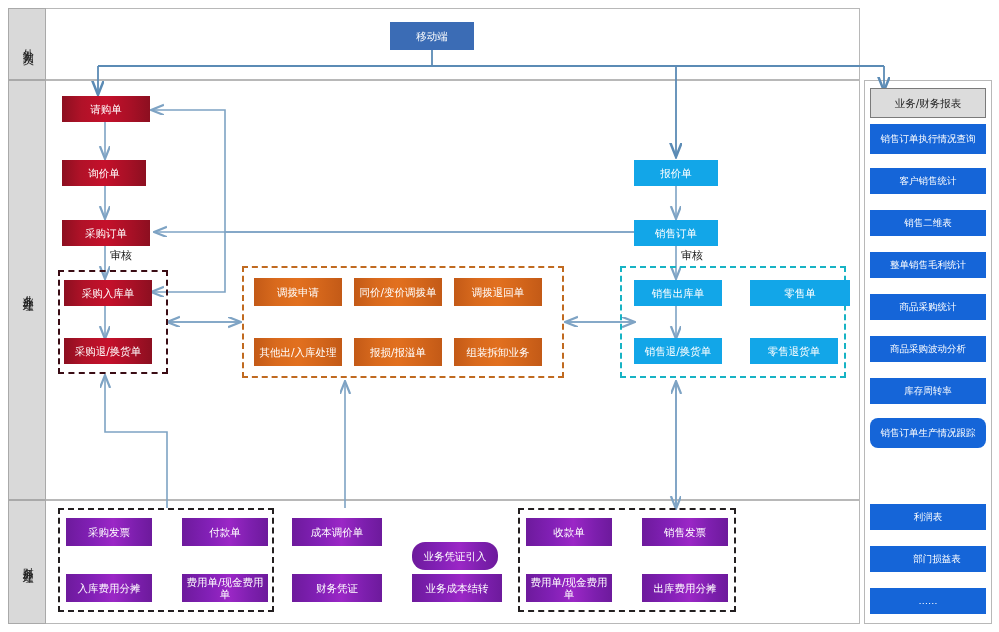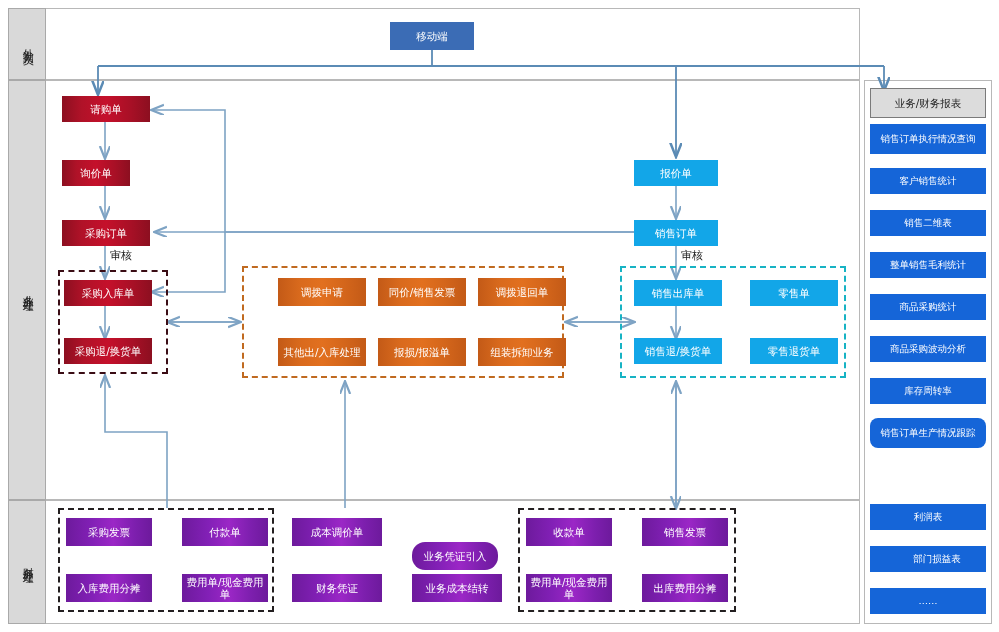--- a/index.html
+++ b/index.html
@@ -13,21 +13,21 @@
   .lane-label{position:absolute;box-sizing:border-box;border:1px solid #a9a9a9;
      background:#d9d9d9;display:flex;align-items:center;justify-content:center;}
   .lane-label span{writing-mode:vertical-rl;text-orientation:upright;
      font-size:11px;color:#222;letter-spacing:2px;line-height:1.15;}
 
   
   .node{position:absolute;box-sizing:border-box;display:flex;align-items:center;
      justify-content:center;text-align:center;color:#ffffff;font-size:10.5px;
      line-height:1.15;padding:1px 2px;}
   .node.red{background:linear-gradient(90deg,#8c0f20 0%,#b01228 22%,#c5102b 50%,#a81026 78%,#8c0f20 100%);}
-  .node.orange{background:linear-gradient(90deg,#c35a17 0%,#d96a1d 25%,#e2701f 50%,#d4661b 75%,#c35a17 100%);margin-left:24px;}
+  .node.orange{background:linear-gradient(90deg,#c35a17 0%,#d96a1d 25%,#e2701f 50%,#d4661b 75%,#c35a17 100%);}
   .node.cyan{background:#12a6e8;}
   .node.purple{background:linear-gradient(90deg,#6d1a9c 0%,#8220b6 30%,#9b27c6 55%,#7d1fae 80%,#6d1a9c 100%);}
   .node.blue{background:#3b6cb5;}
   .node.report{background:#1565d8;font-size:9.5px;}
   .node.reports-header{background:#dcdcdc;color:#222;border:1px solid #7a7a7a;font-size:10.5px;}
 
   
   .group{position:absolute;box-sizing:border-box;background:transparent;}
   .group.g-red{border:2px dashed #3a0c14;}
   .group.g-orange{border:2px dashed #c06a20;}
@@ -102,45 +102,45 @@
 
     <path class="ln" d="M345,508 L345,382" marker-end="url(#ar)"></path>
 
     <path class="ln" d="M676,508 L676,382" marker-end="url(#ar)"></path>
     <path class="ln" d="M676,382 L676,508" marker-end="url(#ar)"></path>
   </svg>
 
   <div class="node blue" style="left:390px;top:22px;width:84px;height:28px;">移动端</div>
 
   <div class="node red" style="left:62px;top:96px;width:88px;height:26px;">请购单</div>
-  <div class="node red" style="left:62px;top:160px;width:68px;height:26px;">询价单</div>
+  <div class="node red" style="left:62px;top:160px;width:84px;height:26px;">询价单</div>
   <div class="node red" style="left:62px;top:220px;width:88px;height:26px;">采购订单</div>
 
   <div class="caption" style="left:110px;top:248px;">审核</div>
 
   <div class="group g-red" style="left:58px;top:270px;width:110px;height:104px;"></div>
   <div class="node red" style="left:64px;top:280px;width:88px;height:26px;">采购入库单</div>
   <div class="node red" style="left:64px;top:338px;width:88px;height:26px;">采购退/换货单</div>
 
   <div class="group g-orange" style="left:242px;top:266px;width:322px;height:112px;"></div>
   <div class="node orange" style="left:254px;top:278px;width:88px;height:28px;">调拨申请</div>
-  <div class="node orange" style="left:354px;top:278px;width:88px;height:28px;">同价/销售发票</div>
+  <div class="node orange" style="left:354px;top:278px;width:88px;height:28px;">同价/变价调拨单</div>
   <div class="node orange" style="left:454px;top:278px;width:88px;height:28px;">调拨退回单</div>
   <div class="node orange" style="left:254px;top:338px;width:88px;height:28px;">其他出/入库处理</div>
   <div class="node orange" style="left:354px;top:338px;width:88px;height:28px;">报损/报溢单</div>
   <div class="node orange" style="left:454px;top:338px;width:88px;height:28px;">组装拆卸业务</div>
 
   <div class="node cyan" style="left:634px;top:160px;width:84px;height:26px;">报价单</div>
   <div class="node cyan" style="left:634px;top:220px;width:84px;height:26px;">销售订单</div>
 
   <div class="caption" style="left:681px;top:248px;">审核</div>
 
   <div class="group g-cyan" style="left:620px;top:266px;width:226px;height:112px;"></div>
   <div class="node cyan" style="left:634px;top:280px;width:88px;height:26px;">销售出库单</div>
-  <div class="node cyan" style="left:750px;top:280px;width:88px;height:26px;">零售单</div>
+  <div class="node cyan" style="left:750px;top:280px;width:100px;height:26px;">零售单</div>
   <div class="node cyan" style="left:634px;top:338px;width:88px;height:26px;">销售退/换货单</div>
   <div class="node cyan" style="left:750px;top:338px;width:88px;height:26px;">零售退货单</div>
 
   <div class="group g-purple" style="left:58px;top:508px;width:216px;height:104px;"></div>
   <div class="node purple" style="left:66px;top:518px;width:86px;height:28px;">采购发票</div>
   <div class="node purple" style="left:182px;top:518px;width:86px;height:28px;">付款单</div>
   <div class="node purple" style="left:66px;top:574px;width:86px;height:28px;">入库费用分摊</div>
   <div class="node purple" style="left:182px;top:574px;width:86px;height:28px;">费用单/现金费用单</div>
 
   <div class="node purple" style="left:292px;top:518px;width:90px;height:28px;">成本调价单</div>

